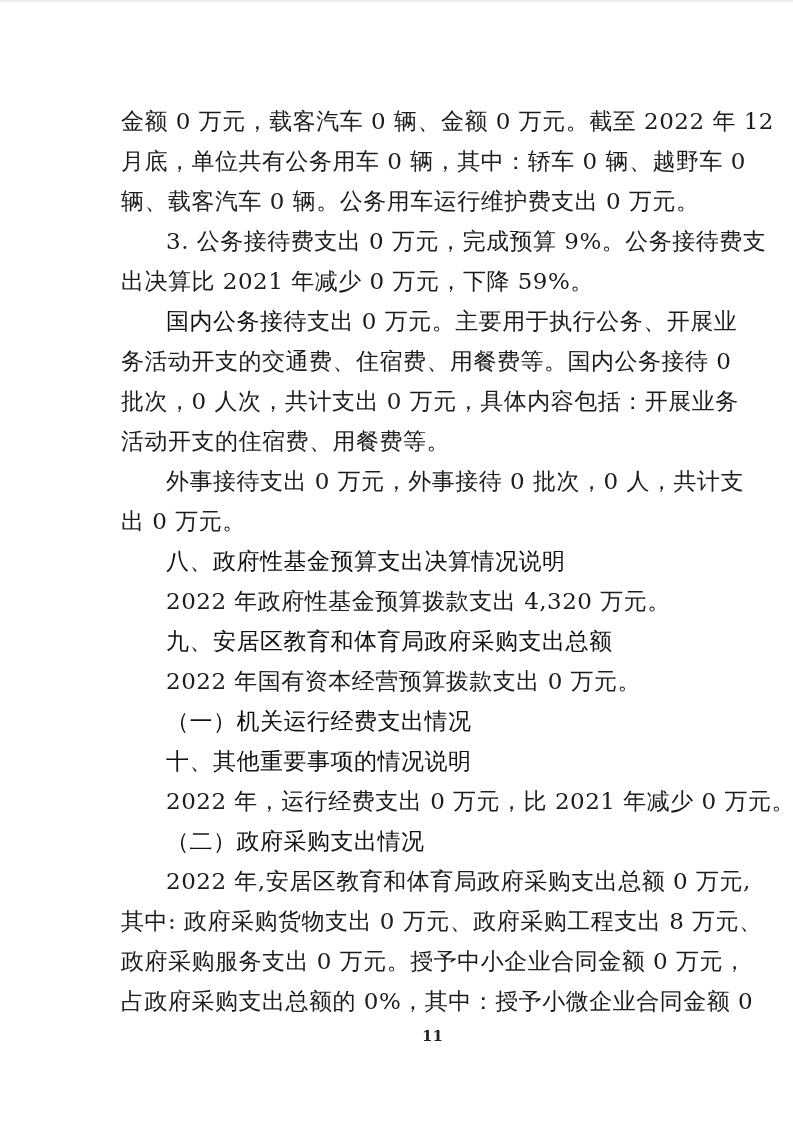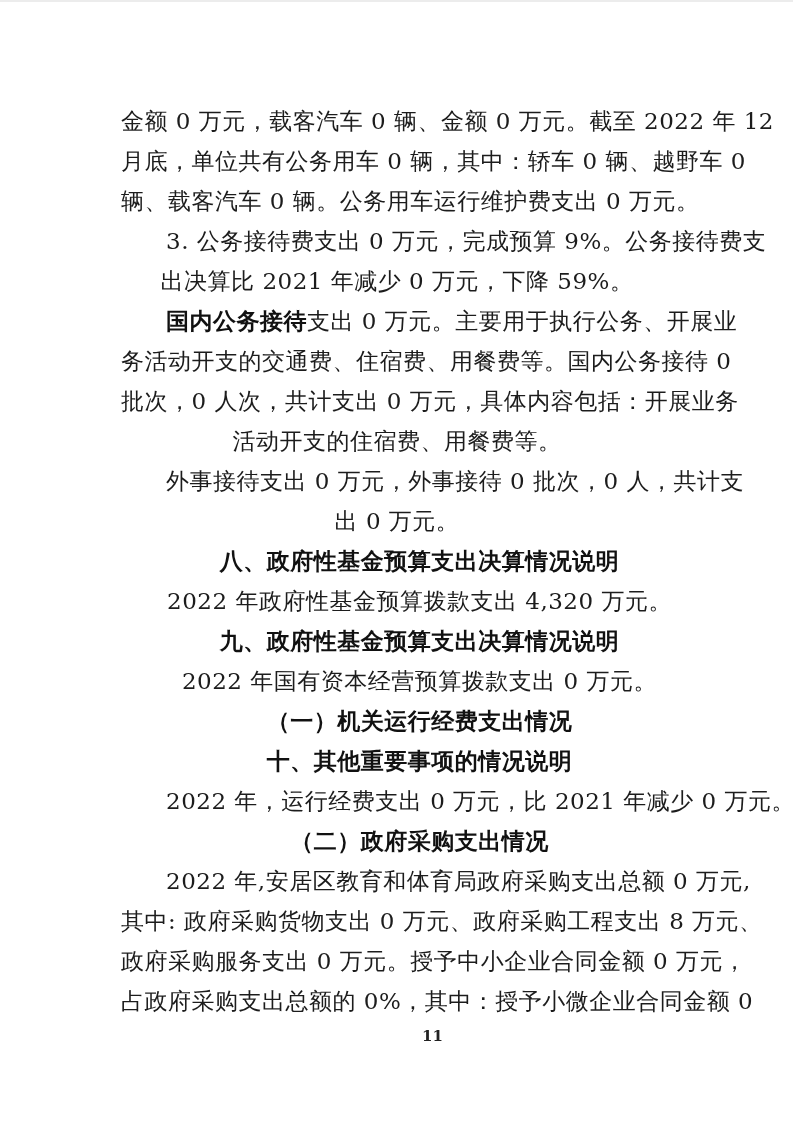--- a/index.html
+++ b/index.html
@@ -14,21 +14,20 @@
     background: #ffffff;
     overflow: hidden;
     border-top: 2px solid #ececec;
     box-sizing: border-box;
   }
   .content {
     position: absolute;
     left: 121px;
     top: 99px;
     width: 552px;
-    text-align: center;
   }
   .line {
     height: 40px;
     line-height: 40px;
     font-size: 23px;
     white-space: nowrap;
     color: #1c1c1c;
     font-family: "DejaVu Serif", "Liberation Serif", serif;
     letter-spacing: 0.5px;
   }
@@ -37,21 +36,21 @@
   }
   .line.heading {
     font-weight: 700;
     font-family: "Liberation Sans", "DejaVu Sans", sans-serif;
     color: #111111;
   }
   .seg {
     font: inherit;
   }
   .seg-bold {
-    font-weight: 700;
+    font-weight: 400;
     font-family: "Liberation Sans", "DejaVu Sans", sans-serif;
     color: #111111;
   }
   .page-number {
     position: absolute;
     top: 1023px;
     left: 0;
     width: 100%;
     text-align: center;
     font-size: 15px;
@@ -73,21 +72,21 @@
       <div class="line body indent"><span class="seg">3. 公务接待费支出 0 万元，完成预算 9%。公务接待费支</span></div>
       <div class="line body"><span class="seg">出决算比 2021 年减少 0 万元，下降 59%。</span></div>
       <div class="line body indent"><span class="seg seg-bold">国内公务接待</span><span class="seg">支出 0 万元。主要用于执行公务、开展业</span></div>
       <div class="line body"><span class="seg">务活动开支的交通费、住宿费、用餐费等。国内公务接待 0</span></div>
       <div class="line body"><span class="seg">批次，0 人次，共计支出 0 万元，具体内容包括：开展业务</span></div>
       <div class="line body"><span class="seg">活动开支的住宿费、用餐费等。</span></div>
       <div class="line body indent"><span class="seg">外事接待支出 0 万元，外事接待 0 批次，0 人，共计支</span></div>
       <div class="line body"><span class="seg">出 0 万元。</span></div>
       <div class="line heading indent"><span class="seg seg-bold">八、政府性基金预算支出决算情况说明</span></div>
       <div class="line body indent"><span class="seg">2022 年政府性基金预算拨款支出 4,320 万元。</span></div>
-      <div class="line heading indent"><span class="seg seg-bold">九、政府性基金预算支出决算情况说明</span></div>
+      <div class="line heading indent"><span class="seg seg-bold">九、安居区教育和体育局政府采购支出总额</span></div>
       <div class="line body indent"><span class="seg">2022 年国有资本经营预算拨款支出 0 万元。</span></div>
       <div class="line heading indent"><span class="seg seg-bold">（一）机关运行经费支出情况</span></div>
       <div class="line heading indent"><span class="seg seg-bold">十、其他重要事项的情况说明</span></div>
       <div class="line body indent"><span class="seg">2022 年，运行经费支出 0 万元，比 2021 年减少 0 万元。</span></div>
       <div class="line heading indent"><span class="seg seg-bold">（二）政府采购支出情况</span></div>
       <div class="line body indent"><span class="seg">2022 年,安居区教育和体育局政府采购支出总额 0 万元,</span></div>
       <div class="line body"><span class="seg">其中: 政府采购货物支出 0 万元、政府采购工程支出 8 万元、</span></div>
       <div class="line body"><span class="seg">政府采购服务支出 0 万元。授予中小企业合同金额 0 万元，</span></div>
       <div class="line body"><span class="seg">占政府采购支出总额的 0%，其中：授予小微企业合同金额 0</span></div>
     </div>

